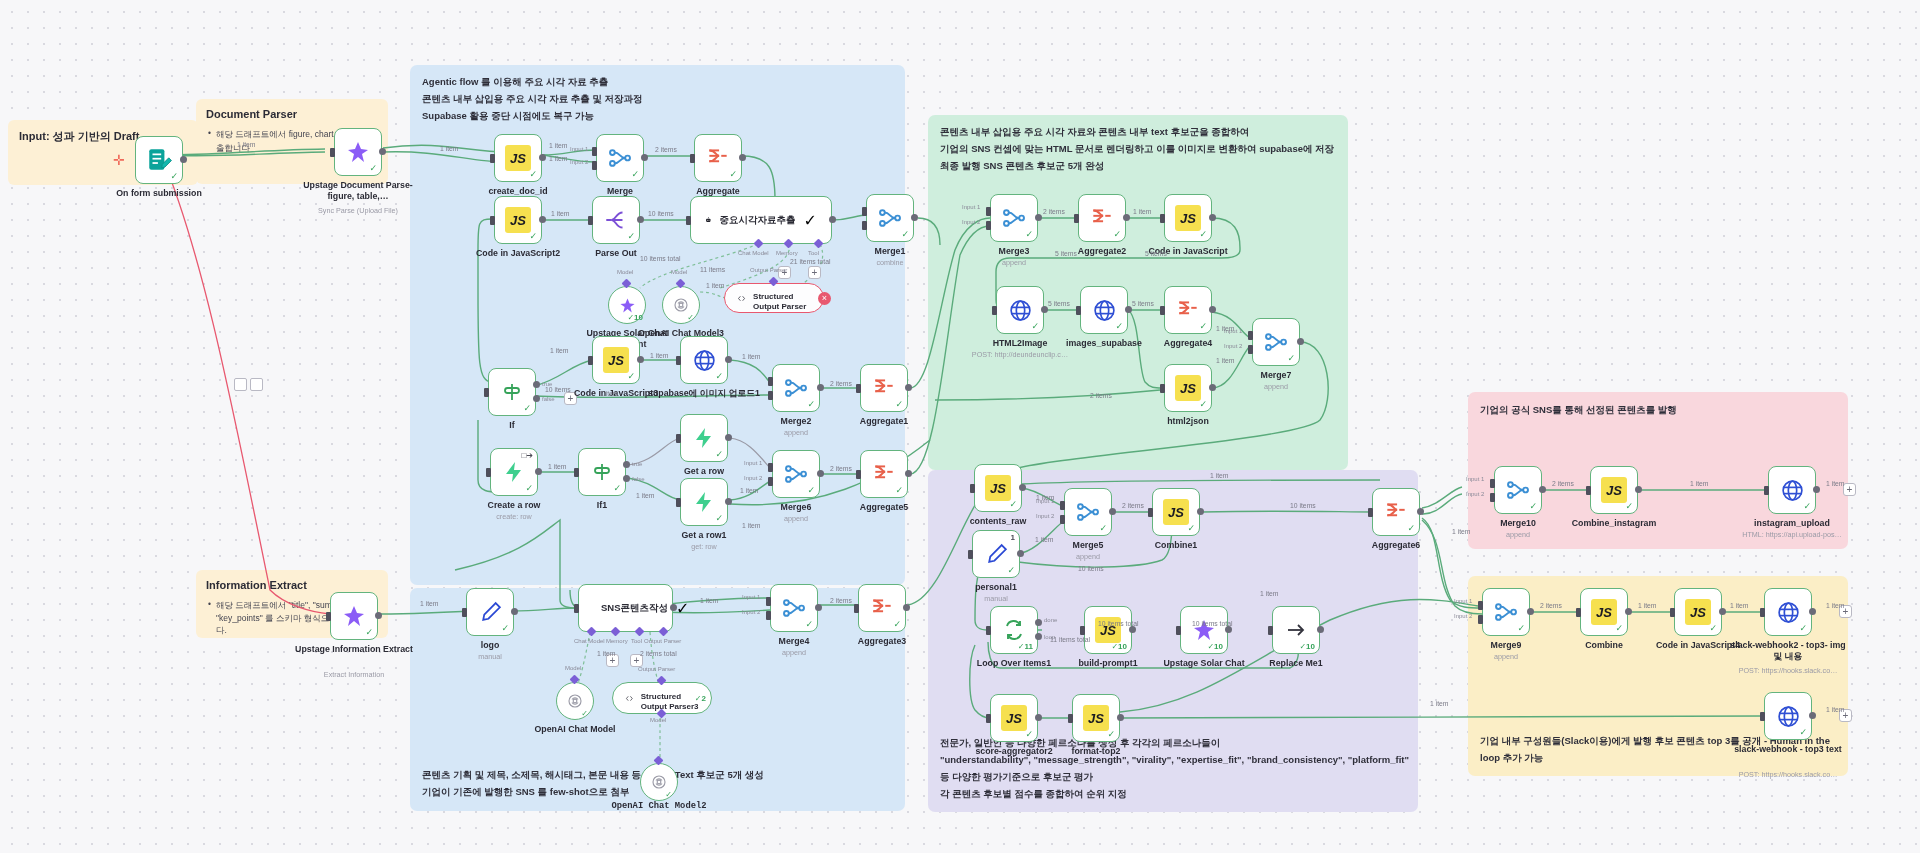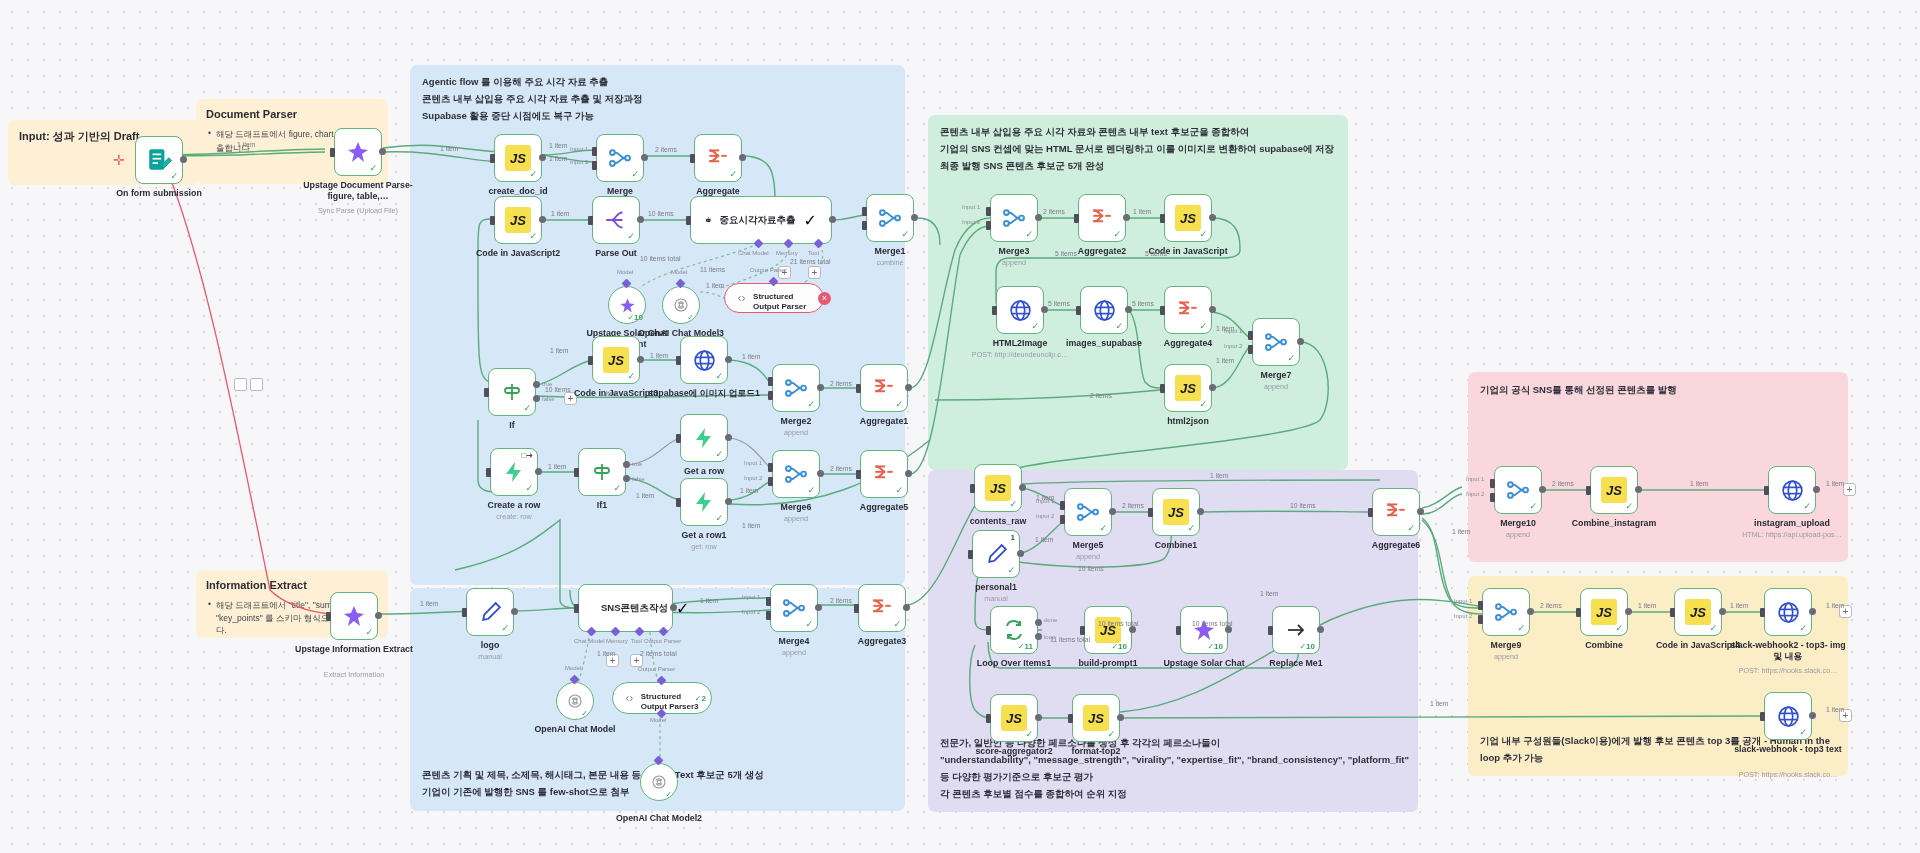--- a/index.html
+++ b/index.html
@@ -106,21 +106,21 @@
   </div>
 
   <div class="region" style="left:928px;top:470px;width:490px;height:342px;background:#e0ddf2;">
     <div style="position:absolute;left:12px;bottom:9px;">
       <div class="rg-line">전문가, 일반인 등 다양한 페르소나를 생성 후 각각의 페르소나들이</div>
       <div class="rg-line">"understandability", "message_strength", "virality", "expertise_fit", "brand_consistency", "platform_fit" 등 다양한 평가기준으로 후보군 평가</div>
       <div class="rg-line">각 콘텐츠 후보별 점수를 종합하여 순위 지정</div>
     </div>
   </div>
 
-  <div class="region" style="left:1468px;top:372px;width:380px;height:190px;background:#f9d7dd;">
+  <div class="region" style="left:1468px;top:392px;width:380px;height:157px;background:#f9d7dd;">
     <div style="padding:10px 12px 0 12px;">
       <div class="rg-line">기업의 공식 SNS를 통해 선정된 콘텐츠를 발행</div>
     </div>
   </div>
 
   <div class="region" style="left:1468px;top:576px;width:380px;height:200px;background:#fbeec6;">
     <div style="position:absolute;left:12px;bottom:9px;">
       <div class="rg-line">기업 내부 구성원들(Slack이용)에게 발행 후보 콘텐츠 top 3를 공개 - Human in the loop 추가 가능</div>
     </div>
   </div>
@@ -768,21 +768,21 @@
     <div class="circ-node">
       <svg width="18" height="18" viewBox="0 0 24 24" fill="none" stroke="#9a9aa6" stroke-width="1.5">
         <circle cx="12" cy="12" r="8"></circle>
           <path d="M8 10 c2 -3 6 -3 8 0"></path>
           <path d="M8 14 c2 3 6 3 8 0"></path>
           <circle cx="12" cy="12" r="2.5"></circle>
       </svg>
       <span class="check">✓</span>
     </div>
     <div class="subport" style="left:15px;top:-6px;"></div>
-    <div class="nlabel" style="top:50px;">OpenAI Chat Model2</div>
+    <div class="nlabel" style="top:38px;font-family:Liberation Mono, monospace;">OpenAI Chat Model2</div>
   </div>
 
   <div class="node" style="left:990px;top:194px;">
     <div class="nbox">
       <svg width="26" height="26" viewBox="0 0 24 24" fill="none" stroke="#3b8fd4" stroke-width="1.8">
         <circle cx="5" cy="7" r="2.2"></circle>
           <circle cx="5" cy="17" r="2.2"></circle>
           <circle cx="19" cy="12" r="2.2"></circle>
         <path d="M7 7 C 12 7, 12 12, 16.8 12"></path>
           <path d="M7 17 C 12 17, 12 12, 16.8 12"></path>

